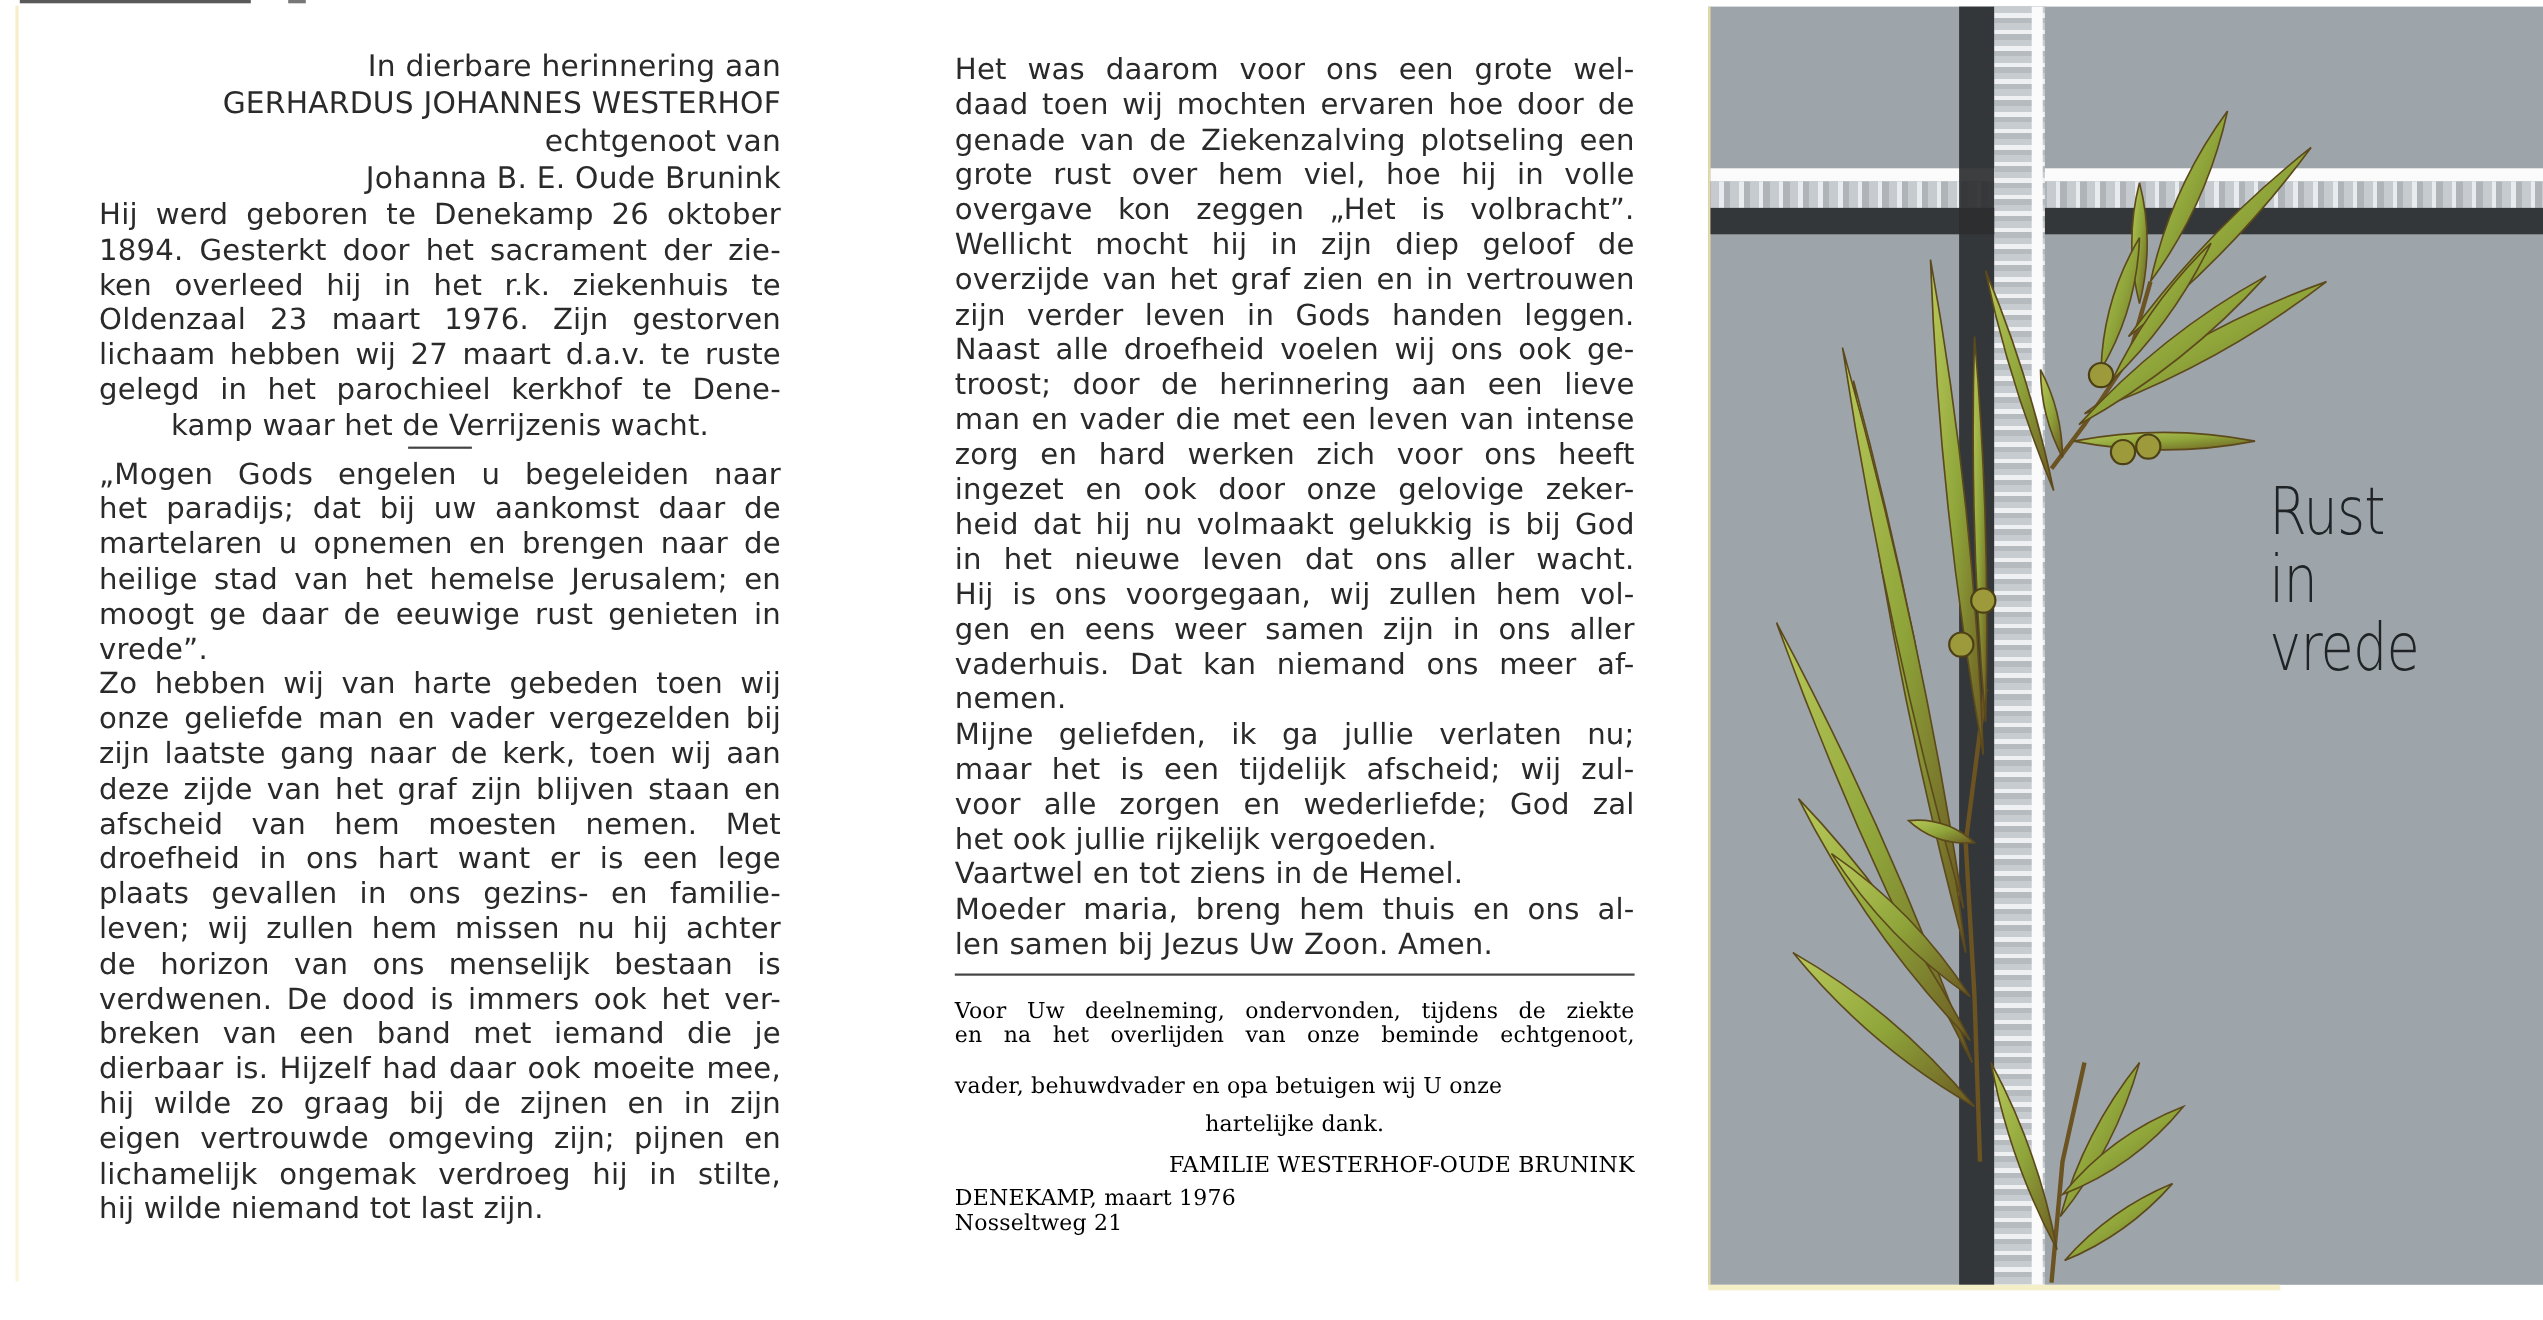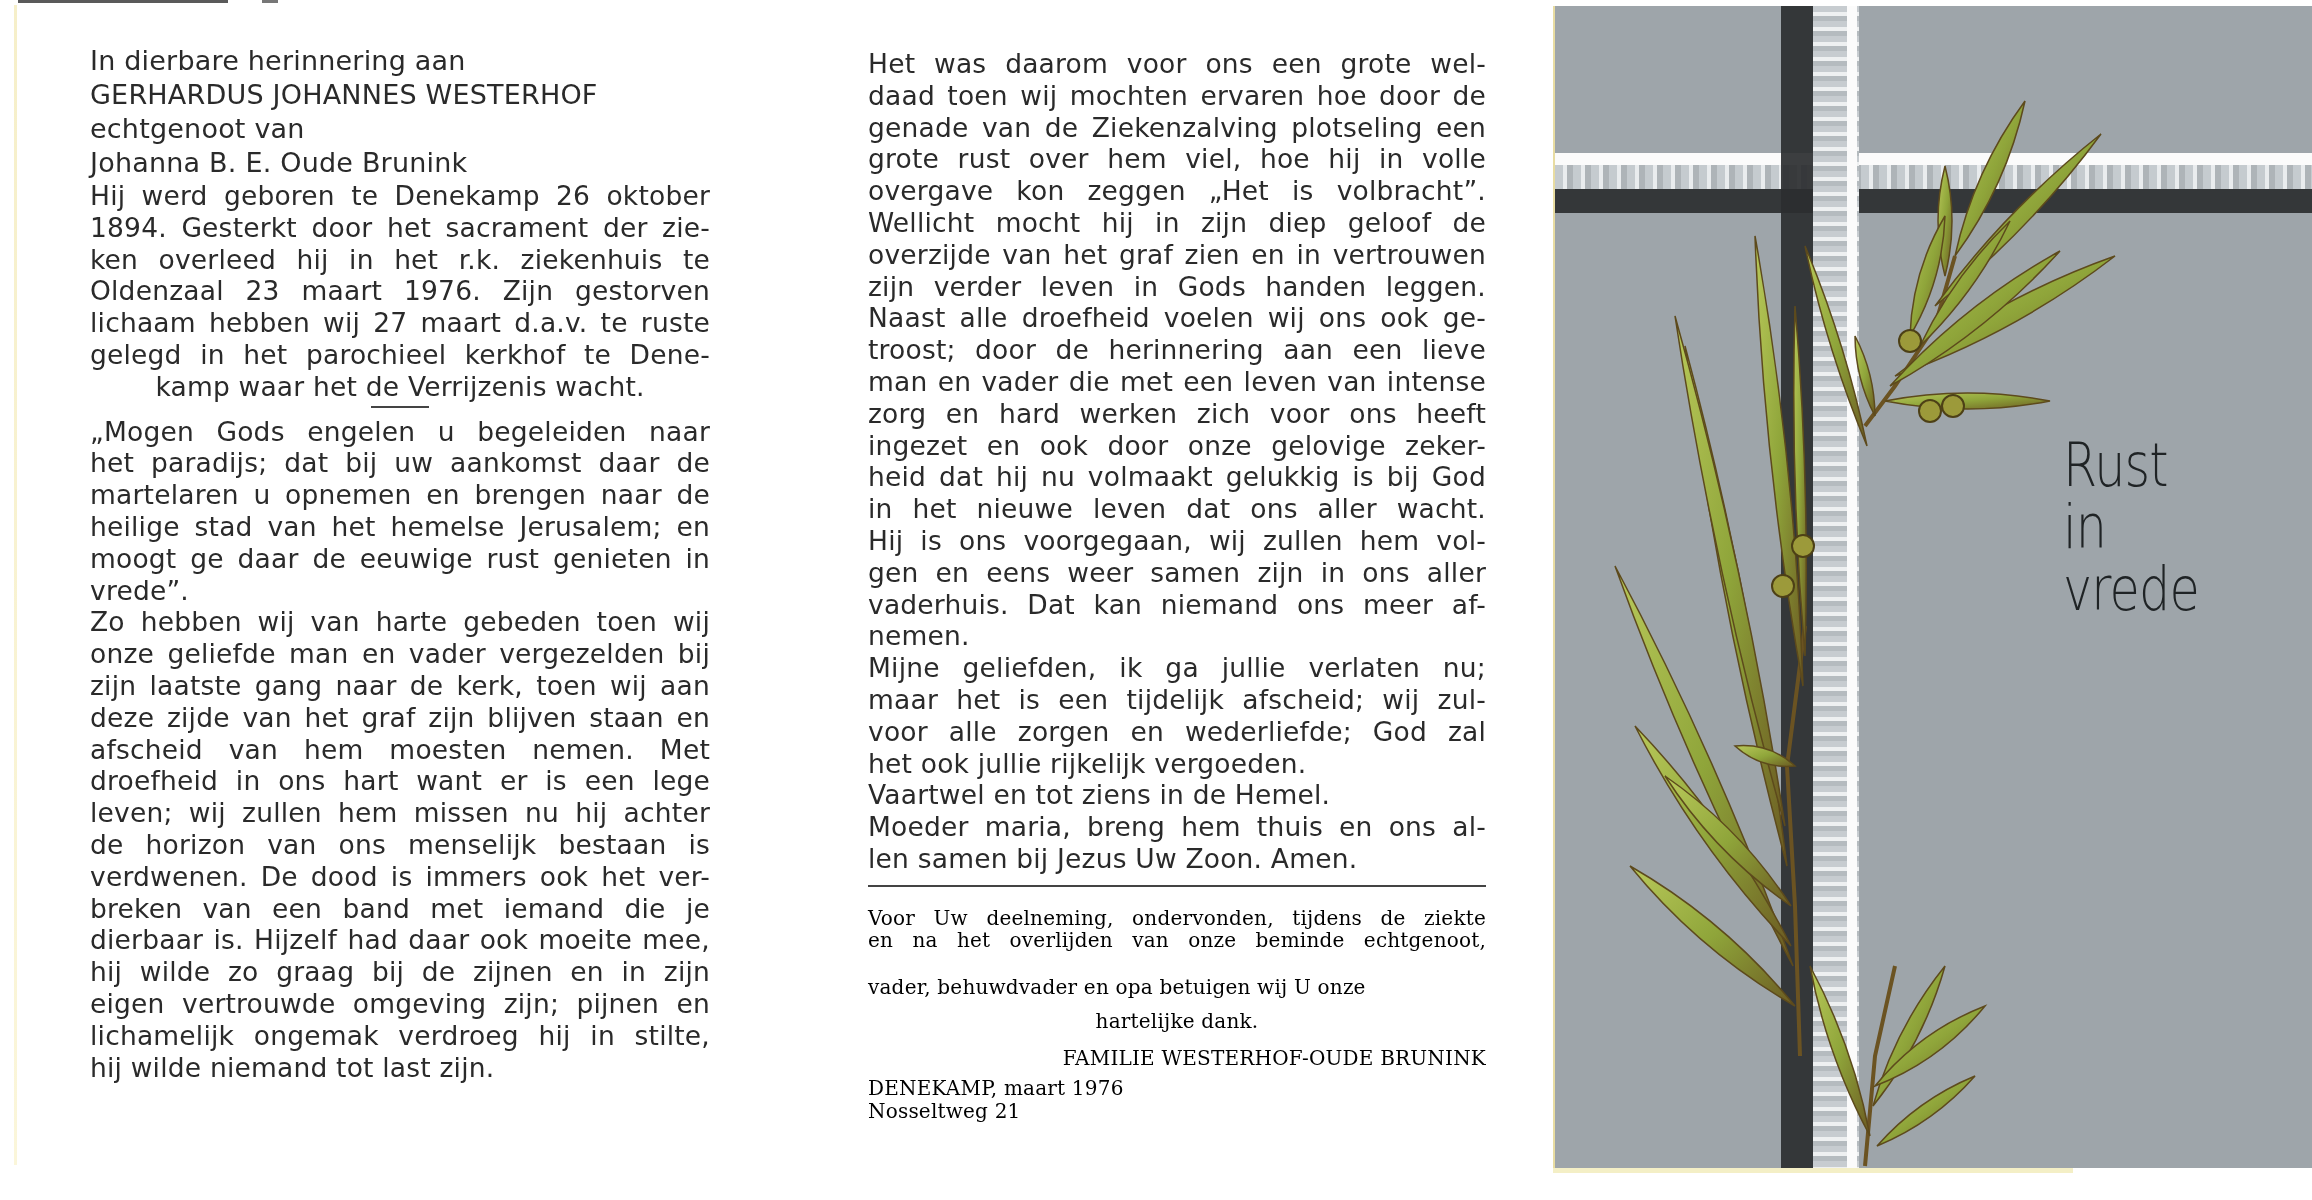--- a/index.html
+++ b/index.html
@@ -23,21 +23,21 @@
   }
   .col {
     position: absolute; font-size: 26.5px; line-height: 31.8px;
     letter-spacing: 0.2px;
   }
   .col .line { display: block; white-space: nowrap; text-align: justify; text-align-last: justify; }
   .col .line.last { text-align-last: left; }
   .col .line.center { text-align: center; text-align-last: center; }
   #left-col { left: 90px; top: 44px; width: 620px; }
   #mid-col { left: 868px; top: 48px; width: 618px; }
-  .header-line { display: block; text-align: left; font-size: 27px; line-height: 34px; }
+  .header-line { display: block; text-align: right; font-size: 27px; line-height: 34px; }
   .divider-short { width: 58px; height: 2px; background: #444; margin: 3px auto 8px auto; position: relative; left: 0px; }
   .mid-rule { height: 2px; background: #444; margin: 10px 0 20px 0; }
   .thanks { font-size: 20px; line-height: 22.5px; font-family: "DejaVu Serif", serif; color: #000000; }
   .thanks .line { display: block; text-align: justify; text-align-last: justify; }
   .thanks .line.center { text-align: center; text-align-last: center; margin-top: 12px; }
   .signature { display: block; text-align: right; margin-top: 14px; }
   .place { display: block; margin-top: 8px; }
   
   #card-front {
     position: absolute; left: 1553px; top: 6px; width: 759px; height: 1162px;
@@ -93,20 +93,21 @@
       <span class="line">moogt ge daar de eeuwige rust genieten in</span>
       <span class="line last">vrede”.</span>
     </div>
   <div id="lp3">
       <span class="line">Zo hebben wij van harte gebeden toen wij</span>
       <span class="line">onze geliefde man en vader vergezelden bij</span>
       <span class="line">zijn laatste gang naar de kerk, toen wij aan</span>
       <span class="line">deze zijde van het graf zijn blijven staan en</span>
       <span class="line">afscheid van hem moesten nemen. Met</span>
       <span class="line">droefheid in ons hart want er is een lege</span>
+      <span class="line">plaats gevallen in ons gezins- en familie-</span>
       <span class="line">leven; wij zullen hem missen nu hij achter</span>
       <span class="line">de horizon van ons menselijk bestaan is</span>
       <span class="line">verdwenen. De dood is immers ook het ver-</span>
       <span class="line">breken van een band met iemand die je</span>
       <span class="line">dierbaar is. Hijzelf had daar ook moeite mee,</span>
       <span class="line">hij wilde zo graag bij de zijnen en in zijn</span>
       <span class="line">eigen vertrouwde omgeving zijn; pijnen en</span>
       <span class="line">lichamelijk ongemak verdroeg hij in stilte,</span>
       <span class="line last">hij wilde niemand tot last zijn.</span>
     </div>

